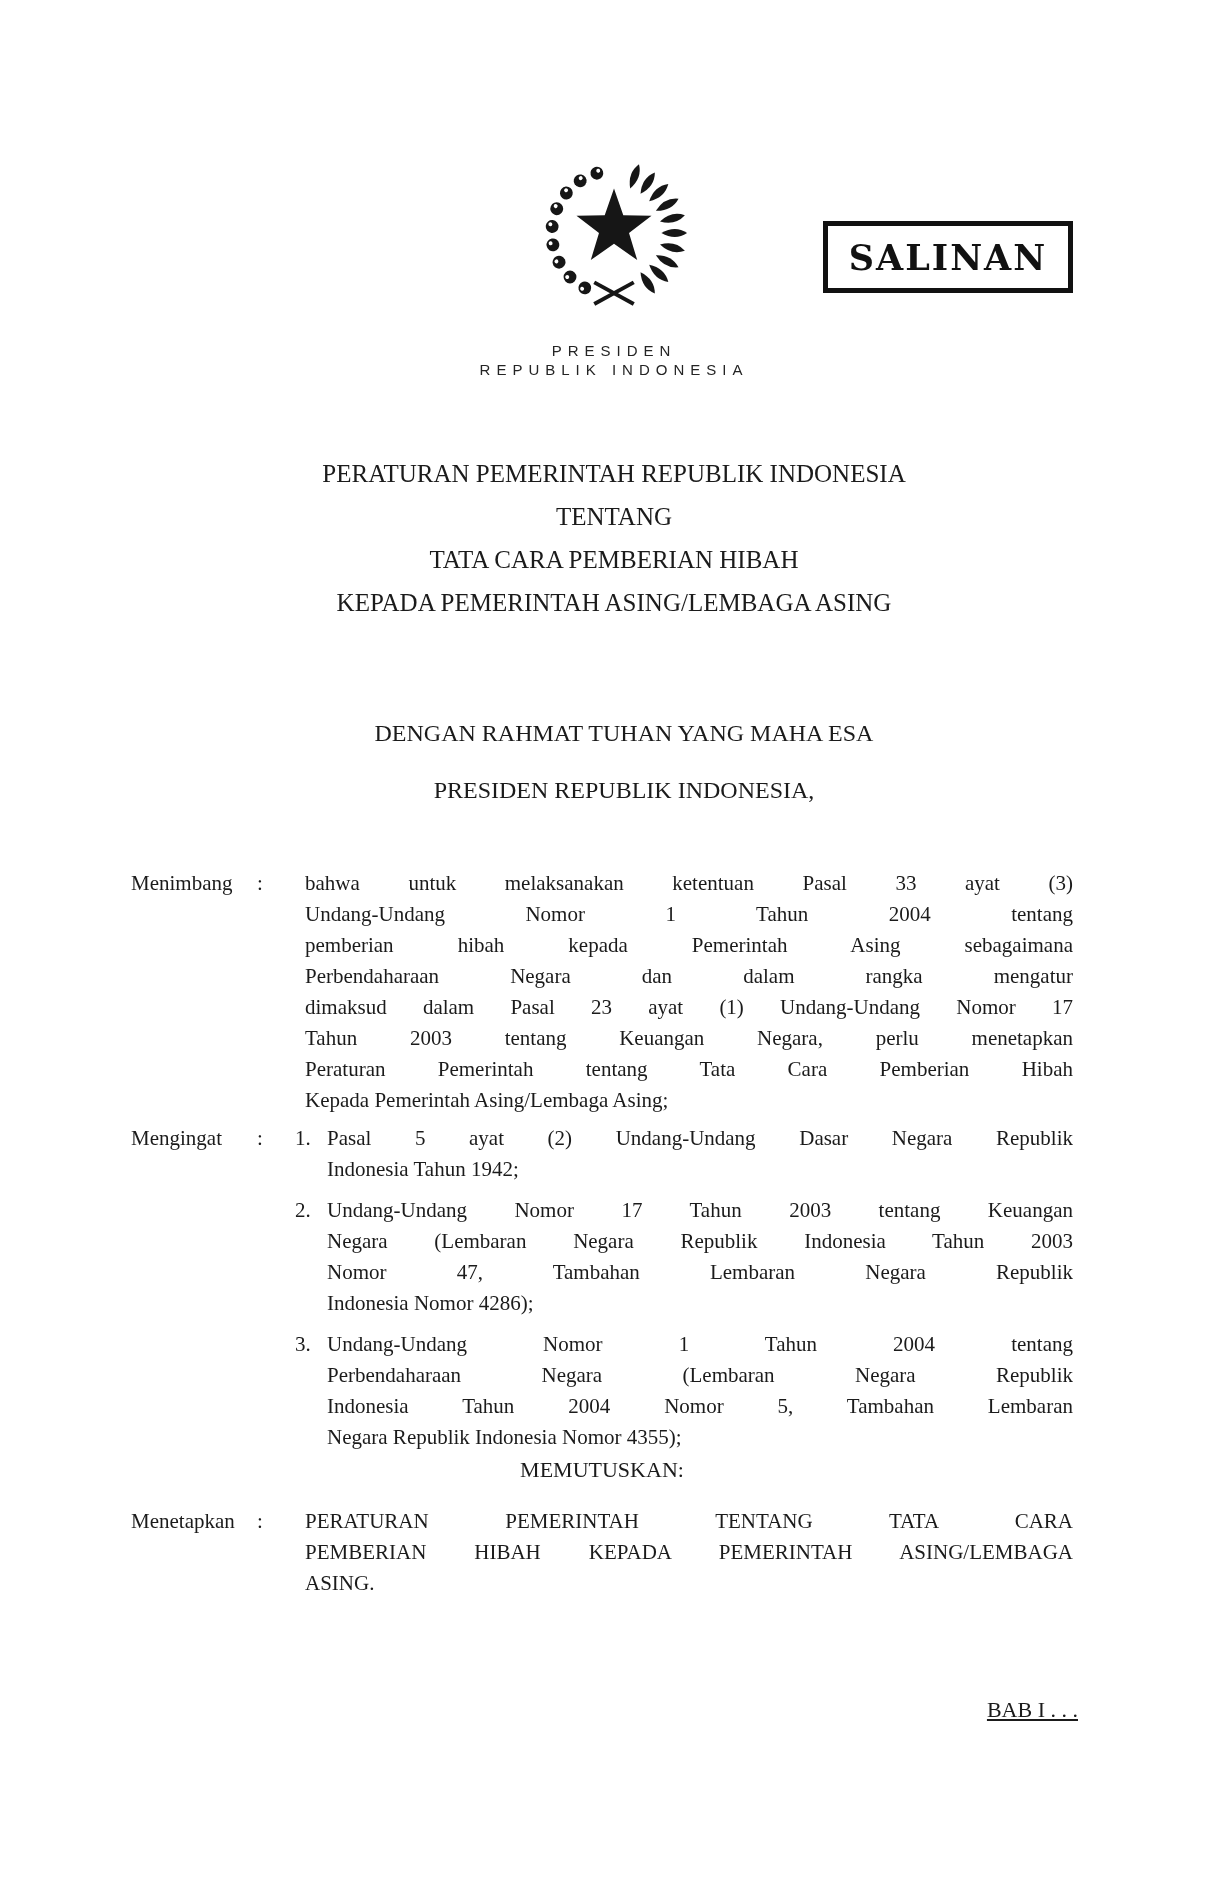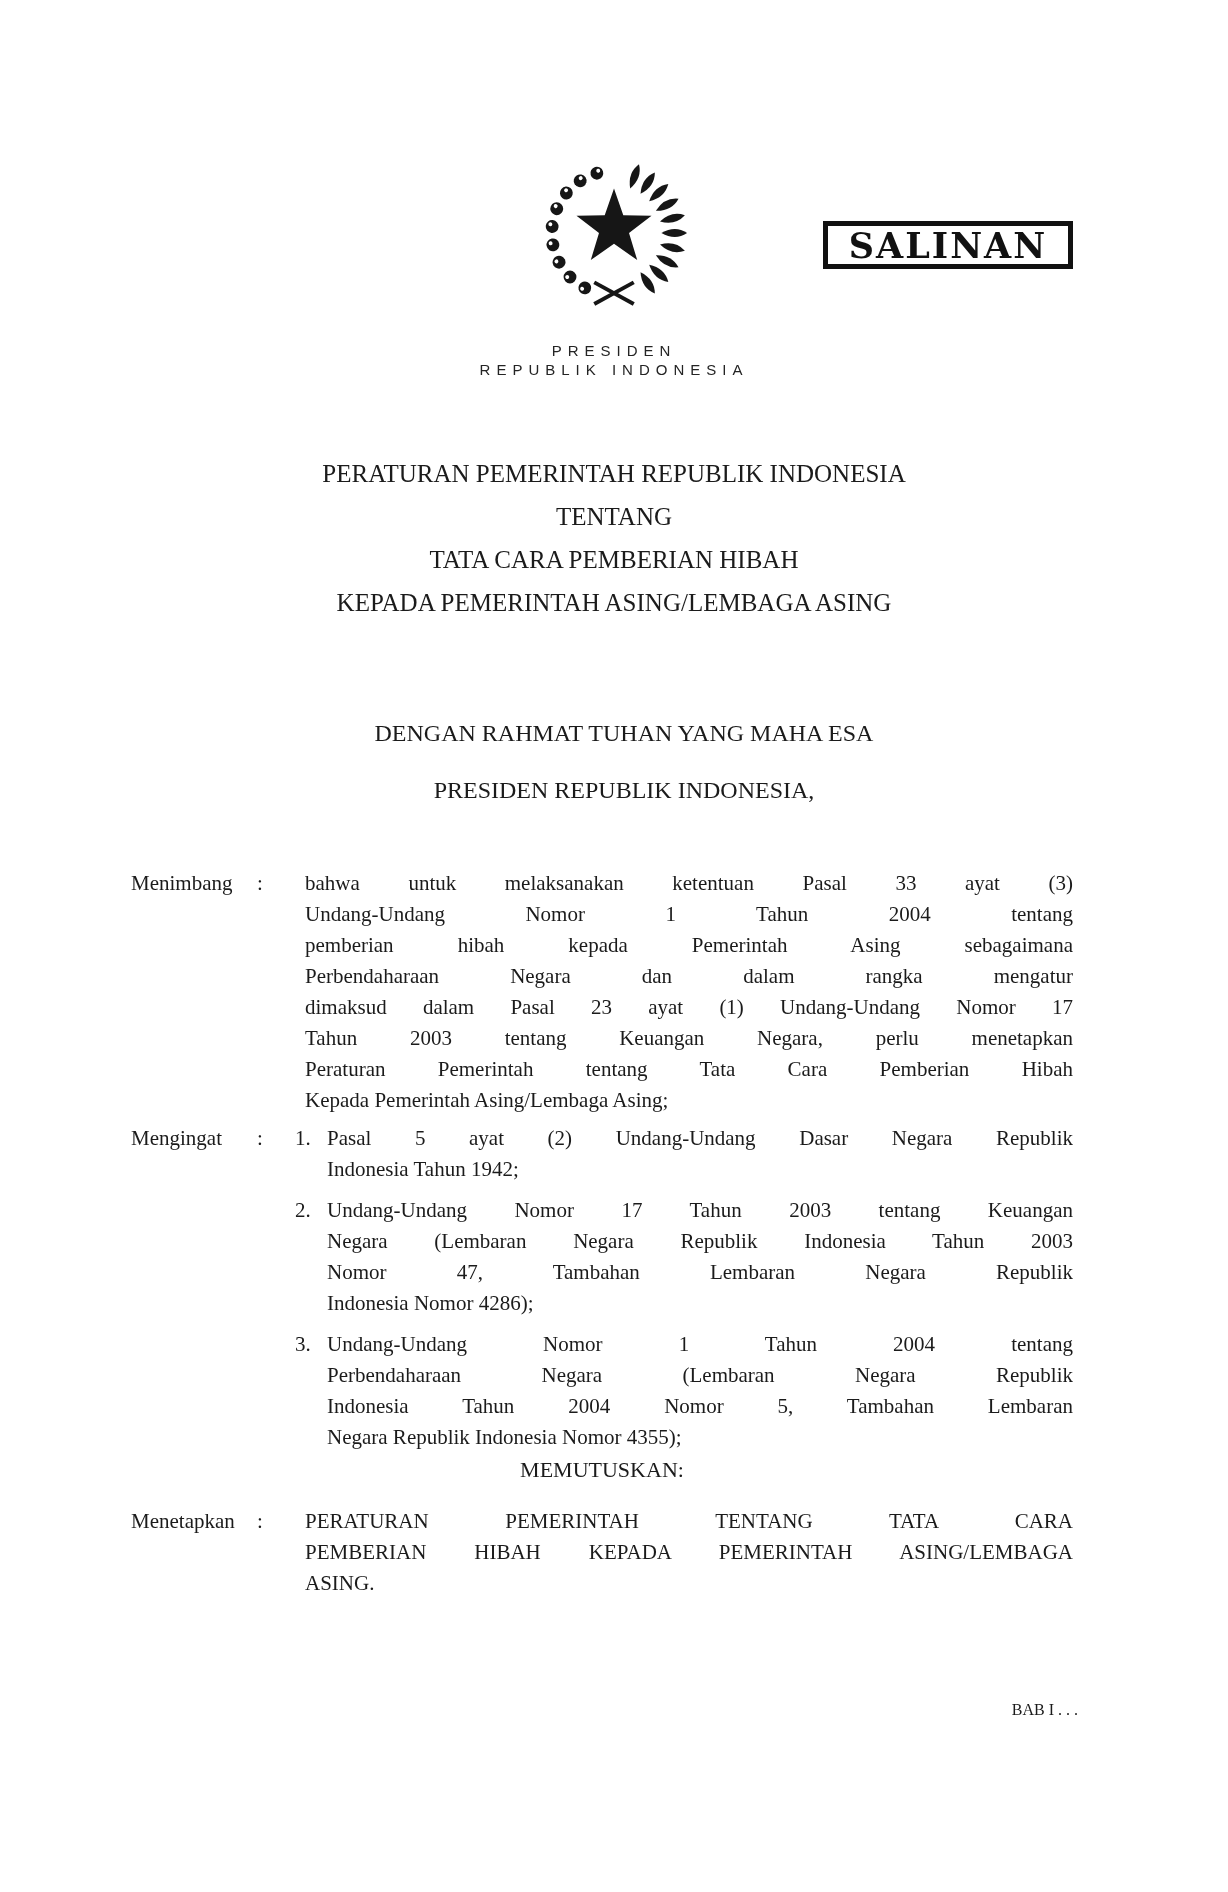--- a/index.html
+++ b/index.html
@@ -8,21 +8,21 @@
     background:#ffffff; color:#1b1b1b;
     font-family:"Liberation Serif", serif;
     overflow:hidden;
   }
   
   .logo {
     position:absolute; top:154px; left:50%; transform:translateX(-50%);
     width:158px; height:158px;
   }
   .stamp {
-    position:absolute; left:823px; top:221px; width:250px; height:48px;
+    position:absolute; left:823px; top:221px; width:250px; height:72px;
     border:5px solid #111; box-sizing:border-box;
     display:flex; align-items:center; justify-content:center;
   }
   .stamp span {
     font-family:"DejaVu Serif", serif; font-weight:bold;
     font-size:35px; letter-spacing:2px; color:#111;
   }
   .letterhead {
     position:absolute; top:341px; left:0; width:100%;
     text-align:center; font-family:"Liberation Sans", sans-serif;
@@ -50,21 +50,21 @@
   .jline.last { text-align-last:left; -moz-text-align-last:left; }
   .mengingat-row { margin-top:7px; }
   .item { display:flex; margin-left:-10px; }
   .item + .item { margin-top:10px; }
   .num { width:32px; flex:none; }
   .itext { flex:1; }
   .decide-heading { margin-top:1px; text-align:center; font-size:22px; }
   .menetapkan-row { margin-top:21px; }
   .catchword {
     position:absolute; top:1694px; right:150px;
-    font-size:16px; line-height:31px;
+    font-size:22px; line-height:31px;text-decoration:underline;
   }
 </style>
 </head>
 <body>
 
 <div class="page">
 
   <svg class="logo" viewBox="0 0 160 160" xmlns="http://www.w3.org/2000/svg" aria-hidden="true">
     <g fill="#161616">
 

